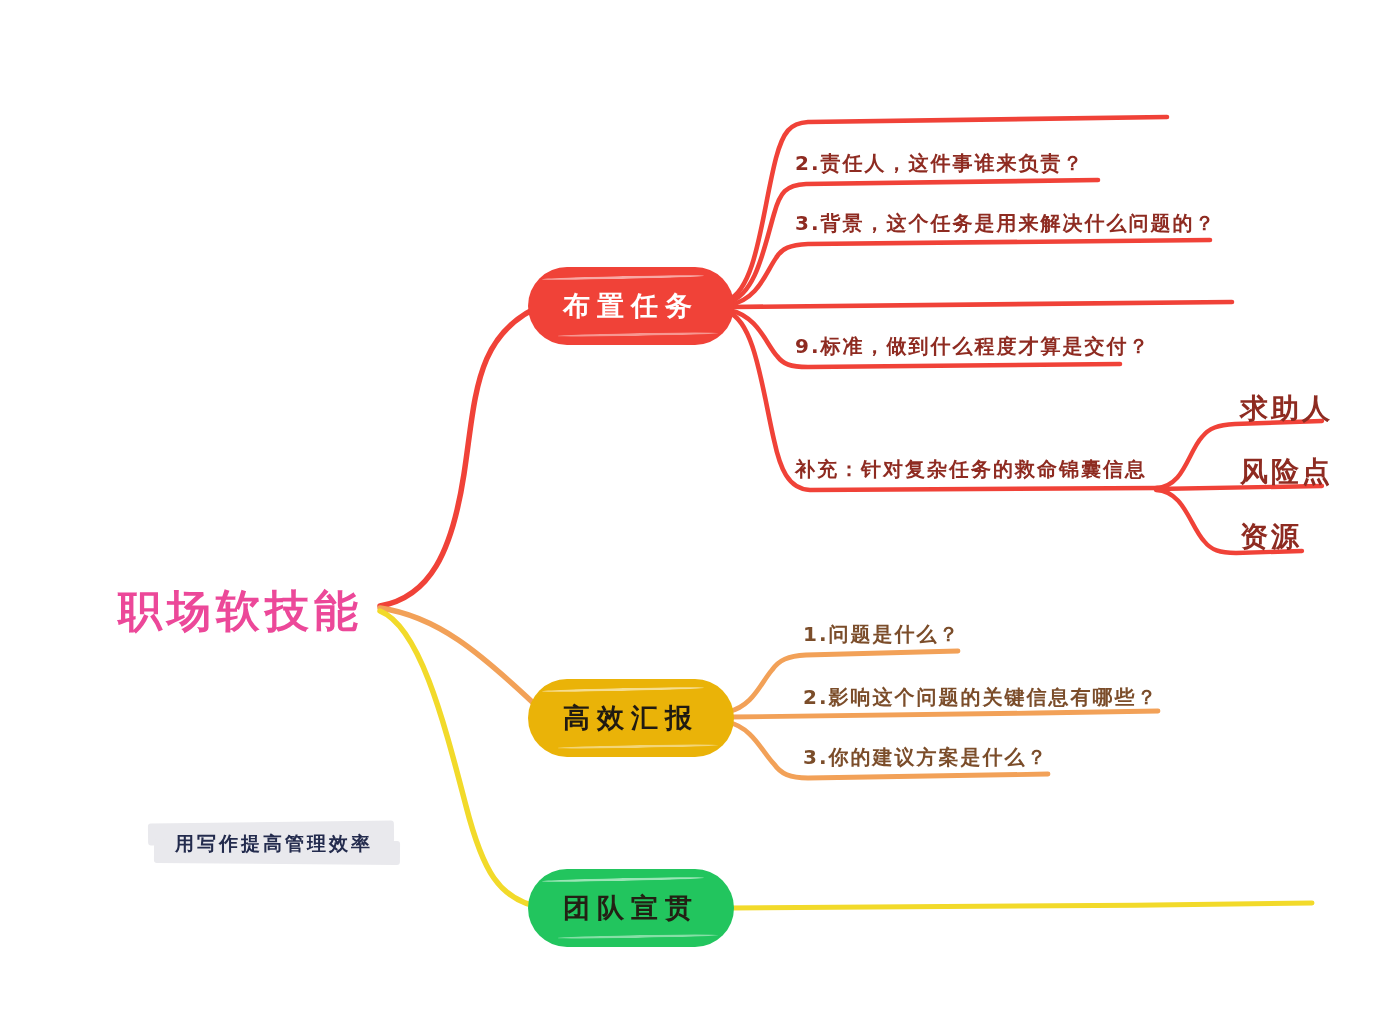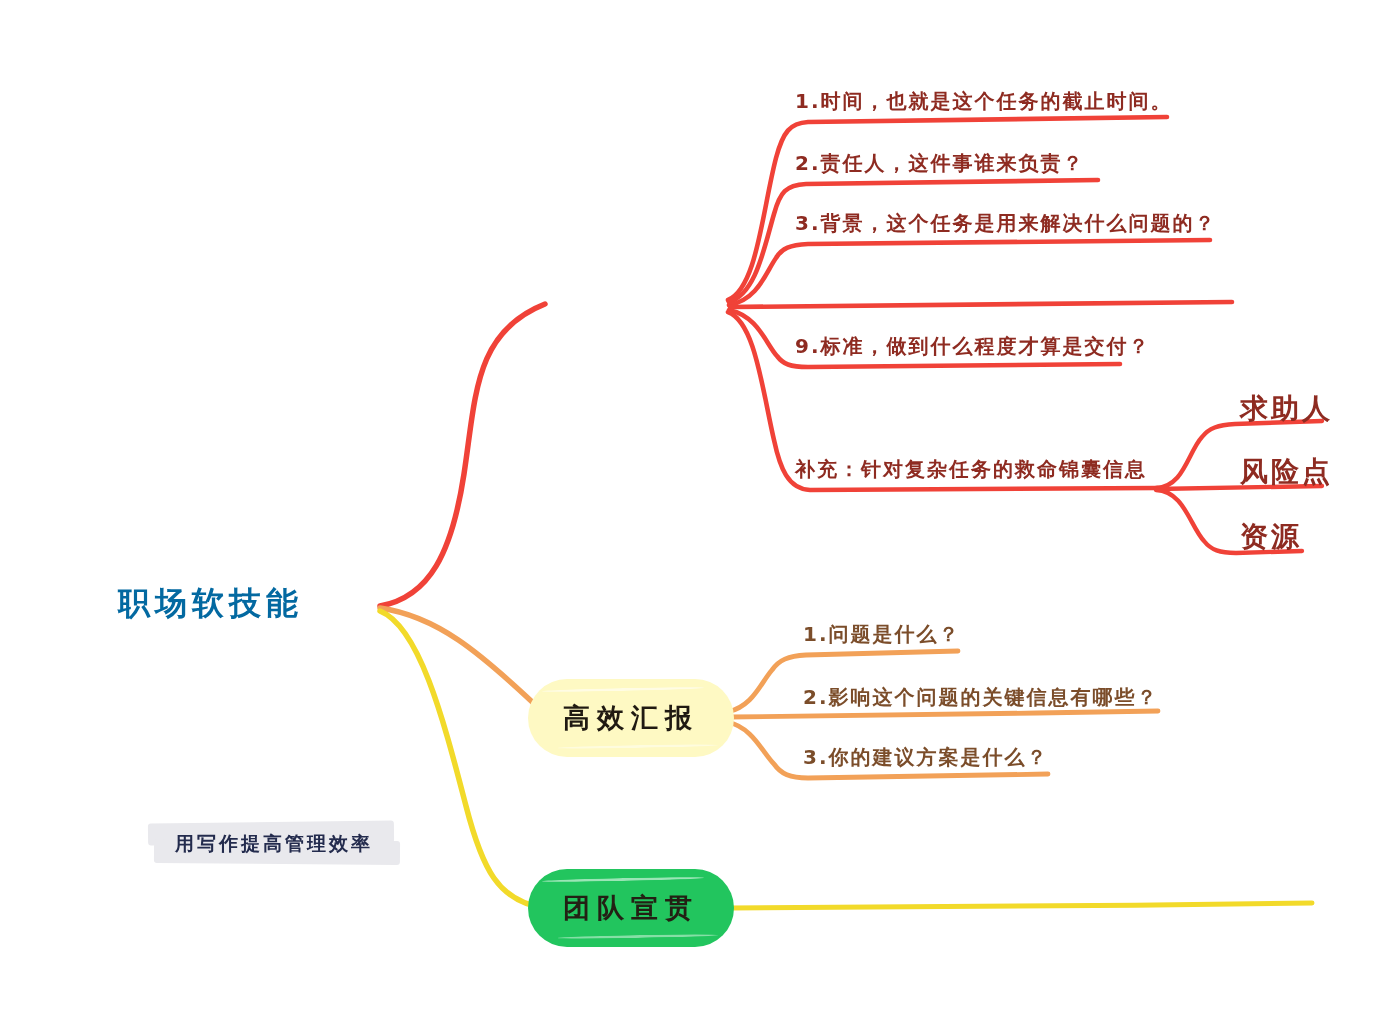--- a/index.html
+++ b/index.html
@@ -6,41 +6,41 @@
   #canvas{
     position:relative;
     width:1399px;height:1018px;
     background:#ffffff;
     font-family:"DejaVu Sans", sans-serif;
     overflow:hidden;
   }
   svg.lines{position:absolute;left:0;top:0;pointer-events:none;}
   .label{position:absolute;white-space:pre;font-weight:bold;}
   .root-label{
-    font-size:32px;letter-spacing:5px;color:#0369a1;
+    font-size:44px;letter-spacing:5px;color:#ec4899;
   }
   .node{
     position:absolute;width:206px;height:78px;
     border-radius:40px;
     display:flex;align-items:center;justify-content:center;
     font-weight:bold;font-size:27px;letter-spacing:7px;
     box-sizing:border-box;
   }
   .node:before{
     content:"";position:absolute;left:14px;right:30px;top:9px;height:0;
     border-top:3px solid rgba(255,255,255,.55);border-radius:50%;
     transform:rotate(-1.2deg);
   }
   .node:after{
     content:"";position:absolute;left:30px;right:16px;bottom:9px;height:0;
     border-top:3px solid rgba(255,255,255,.45);border-radius:50%;
     transform:rotate(-1deg);
   }
   .node-red{background:#F04238;color:#ffffff;}
-  .node-orange{background:#fef9c3;color:#201a12;}
+  .node-orange{background:#eab308;color:#201a12;}
   .node-yellow{background:#22c55e;color:#232014;}
   .child-red{font-size:20px;letter-spacing:2px;color:#8E2B21;}
   .child-orange{font-size:20px;letter-spacing:2px;color:#7B4D2A;margin-left:8px;}
   .child-yellow{font-size:20px;letter-spacing:2px;color:#857715;line-height:36px;}
   .sub-red{font-size:28px;letter-spacing:3px;color:#8E2B21;}
   .floating{
     position:absolute;left:148px;top:820px;width:252px;height:48px;
     display:flex;align-items:center;justify-content:center;
   }
   .floating .hl{
@@ -90,28 +90,30 @@
   </svg>
 
   <div class="label root-label" style="left:118px;top:582px;">职场软技能</div>
 
   <div class="floating">
     <div class="hl hl1"></div>
     <div class="hl hl2"></div>
     <div class="txt">用写作提高管理效率</div>
   </div>
 
+  <div class="node node-red" style="left:528px;top:267px;">
+    <span>布置任务</span>
+  </div>
   <div class="node node-orange" style="left:528px;top:679px;">
     <span>高效汇报</span>
   </div>
   <div class="node node-yellow" style="left:528px;top:869px;">
     <span>团队宣贯</span>
   </div>
 
-  <div class="label child-red" style="left:795px;top:88px;">1.时间，也就是这个任务的截止时间。</div>
   <div class="label child-red" style="left:795px;top:150px;">2.责任人，这件事谁来负责？</div>
   <div class="label child-red" style="left:795px;top:210px;">3.背景，这个任务是用来解决什么问题的？</div>
   <div class="label child-red" style="left:795px;top:333px;">9.标准，做到什么程度才算是交付？</div>
   <div class="label child-red" style="left:795px;top:456px;">补充：针对复杂任务的救命锦囊信息</div>
 
   <div class="label sub-red" style="left:1240px;top:390px;">求助人</div>
   <div class="label sub-red" style="left:1240px;top:453px;">风险点</div>
   <div class="label sub-red" style="left:1240px;top:518px;">资源</div>
 
   <div class="label child-orange" style="left:795px;top:621px;">1.问题是什么？</div>

